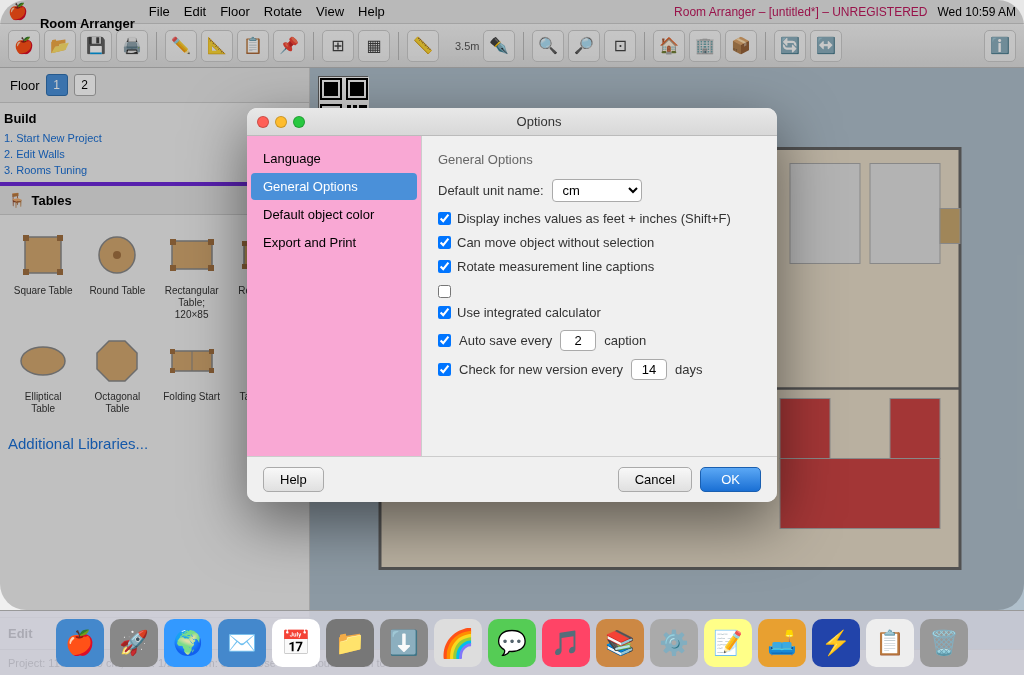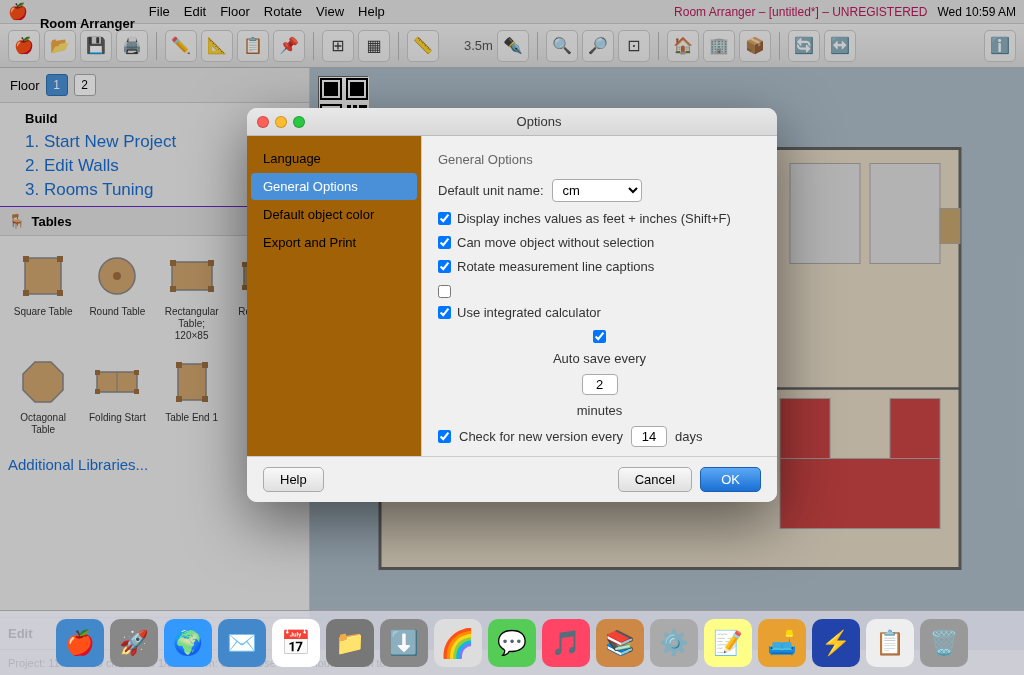--- a/index.html
+++ b/index.html
@@ -20,47 +20,47 @@
     #toolbar {
       width: 100%; height: 44px; background: linear-gradient(to bottom, #f5f5f5, #e0e0e0);
       border-bottom: 1px solid #bbb; display: flex; align-items: center; padding: 0 8px; gap: 4px;
     }
     .toolbar-btn {
       width: 32px; height: 32px; border-radius: 5px; background: rgba(255,255,255,0.5);
       border: 1px solid #ccc; display: flex; align-items: center; justify-content: center;
       cursor: pointer; font-size: 16px; color: #444;
     }
     .toolbar-separator { width: 1px; height: 28px; background: #bbb; margin: 0 4px; }
-    .toolbar-label { font-size: 13px; color: #555; margin-left: 21px; }
+    .toolbar-label { font-size: 11px; color: #555; margin-left: 12px; }
 
     
     #main-area { display: flex; width: 100%; height: calc(675px - 24px - 44px - 26px); }
 
     
     #left-panel {
       width: 310px; min-width: 310px; background: #f0f0f0;
       border-right: 1px solid #ccc; display: flex; flex-direction: column;
     }
     #floor-selector {
       display: flex; align-items: center; padding: 6px 10px; gap: 6px;
       border-bottom: 1px solid #ccc; background: #e8e8e8;
     }
     .floor-label { font-size: 13px; font-weight: 500; }
     .floor-btn {
       width: 22px; height: 22px; border-radius: 3px; border: 1px solid #aaa;
       background: #fff; font-size: 12px; cursor: pointer; display: flex; align-items: center; justify-content: center;
     }
     .floor-btn.active { background: #4a90d9; color: #fff; border-color: #3070b0; }
 
-    #build-section { padding: 4px 25px; border-bottom: 1px solid #6d28d9; }
+    #build-section { padding: 4px 4px; border-bottom: 4px solid #6d28d9; }
     .build-header {
       display: flex; justify-content: space-between; align-items: center;
       font-size: 13px; font-weight: bold; padding: 4px 0;
     }
-    .build-steps { font-size: 17px; }
+    .build-steps { font-size: 11px; }
     .build-step { color: #1a6fd4; padding: 2px 0; cursor: pointer; }
 
     #tables-section { flex: 1; overflow-y: auto; }
     .section-header {
       display: flex; align-items: center; gap: 6px; padding: 6px 8px;
       font-size: 13px; font-weight: bold; background: #e4e4e4; border-bottom: 1px solid #ccc;
     }
     .section-icon { font-size: 14px; }
     .tables-grid {
       display: grid; grid-template-columns: repeat(4, 1fr); gap: 4px; padding: 8px;
@@ -97,41 +97,42 @@
       width: 48px; height: 48px; border-radius: 10px; background: #666;
       display: flex; align-items: center; justify-content: center; font-size: 24px; cursor: pointer;
       flex-shrink: 0;
     }
 
     
     #dialog-overlay {
       position: absolute; top: 0; left: 0; width: 100%; height: calc(100% - 65px);
       background: rgba(0,0,0,0.2); display: flex; align-items: center; justify-content: center;
       z-index: 100;
+      border-radius: 26px;
     }
     #options-dialog {
       width: 530px; background: #f0f0f0; border-radius: 10px;
       box-shadow: 0 20px 60px rgba(0,0,0,0.5); overflow: hidden;
     }
     .dialog-titlebar {
       background: linear-gradient(to bottom, #e8e8e8, #d8d8d8);
       height: 28px; display: flex; align-items: center; padding: 0 10px; gap: 6px;
       border-bottom: 1px solid #bbb;
     }
     .titlebar-btn {
       width: 12px; height: 12px; border-radius: 50%; cursor: pointer; border: 1px solid rgba(0,0,0,0.2);
     }
     .titlebar-close { background: #ff5f57; }
     .titlebar-min { background: #febc2e; }
     .titlebar-max { background: #28c840; }
     .dialog-title { flex: 1; text-align: center; font-size: 13px; font-weight: 500; color: #333; }
 
     .dialog-body { display: flex; height: 320px; }
     .dialog-sidebar {
-      width: 175px; background: #a16207; border-right: 1px solid #ccc;
+      width: 175px; background: #f9a8d4; border-right: 1px solid #ccc;
       padding: 8px 0;
     }
     .dialog-nav-item {
       padding: 6px 12px; font-size: 13px; cursor: pointer; border-radius: 4px; margin: 1px 4px;
     }
     .dialog-nav-item.active {
       background: #4a90d9; color: #fff;
     }
 
     .dialog-content { flex: 1; padding: 16px; overflow-y: auto; }
@@ -289,20 +290,28 @@
               <rect x="6" y="16" width="44" height="24" fill="#c8a060" stroke="#888" stroke-width="1.5"></rect>
               <rect x="4" y="14" width="5" height="5" fill="#a07040"></rect>
               <rect x="47" y="14" width="5" height="5" fill="#a07040"></rect>
               <rect x="4" y="37" width="5" height="5" fill="#a07040"></rect>
               <rect x="47" y="37" width="5" height="5" fill="#a07040"></rect>
             </svg>
           </div>
           <span class="table-name">Recta. Table 180</span>
         </div>
 
+        <div class="table-item">
+          <div class="table-thumb">
+            <svg class="thumb" viewBox="0 0 56 56">
+              <ellipse cx="28" cy="28" rx="22" ry="14" fill="#d4a870" stroke="#888" stroke-width="1.5"></ellipse>
+            </svg>
+          </div>
+          <span class="table-name">Elliptical Table</span>
+        </div>
 
         <div class="table-item">
           <div class="table-thumb">
             <svg class="thumb" viewBox="0 0 56 56">
               <polygon points="20,8 36,8 48,20 48,36 36,48 20,48 8,36 8,20" fill="#d4a870" stroke="#888" stroke-width="1.5"></polygon>
             </svg>
           </div>
           <span class="table-name">Octagonal Table</span>
         </div>
 
@@ -463,25 +472,25 @@
           <label for="cb4">Rotate measurement line captions</label>
         </div>
         <div class="checkbox-row">
           <input type="checkbox" id="cb5" style="">
         </div>
         <div class="checkbox-row">
           <input type="checkbox" id="cb6" checked="" style="">
           <label for="cb6">Use integrated calculator</label>
         </div>
 
-        <div class="options-row" style="margin-top:8px;flex-direction:column;">
+        <div class="options-row" style="margin-top:8px;">
           <input type="checkbox" id="cb-autosave" checked="" style="">
           <label for="cb-autosave">Auto save every</label>
           <input type="text" class="inline-input" value="2" style="">
-          <label>minutes</label>
+          <label>caption</label>
         </div>
 
         <div class="options-row">
           <input type="checkbox" id="cb-checkver" checked="" style="">
           <label for="cb-checkver">Check for new version every</label>
           <input type="text" class="inline-input" value="14" style="">
           <label>days</label>
         </div>
       </div>
     </div>

